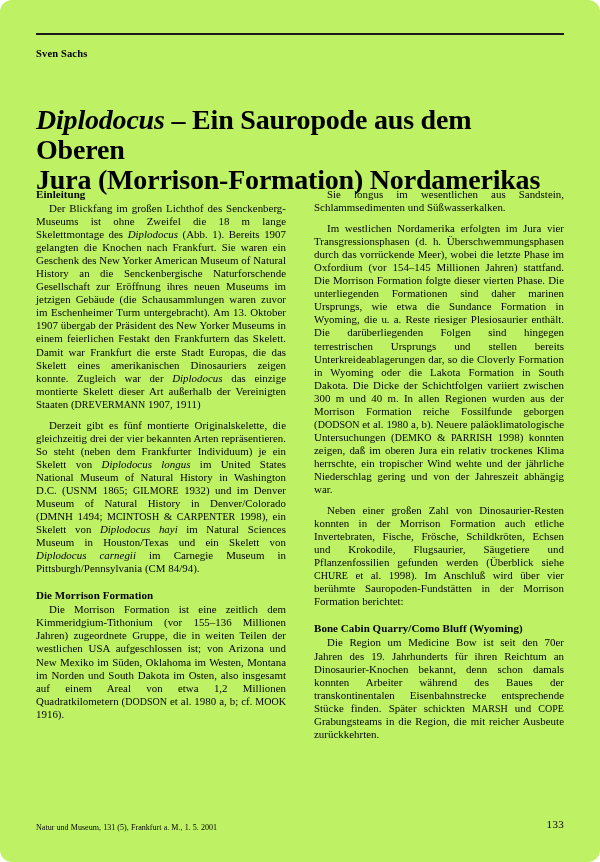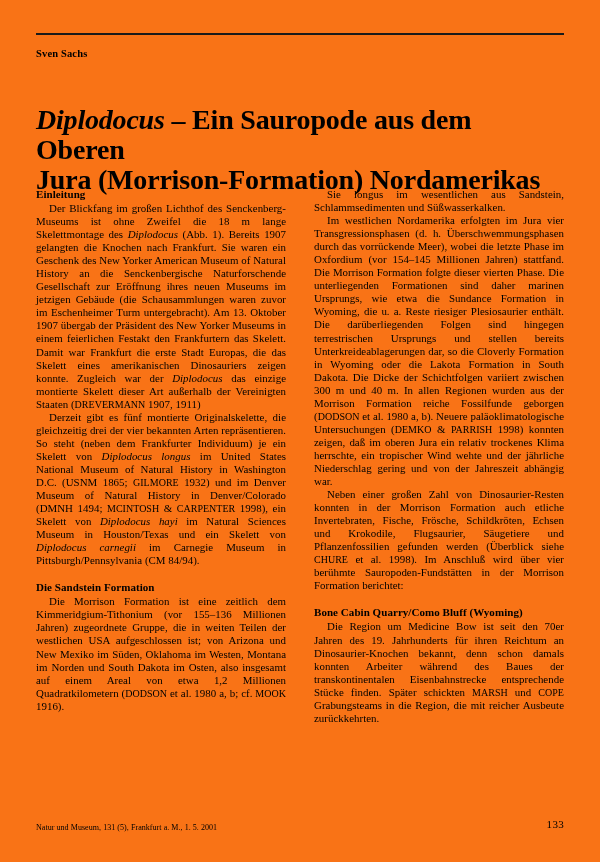--- a/index.html
+++ b/index.html
@@ -9,23 +9,24 @@
     background: #ffffff;
   }
   body {
     font-family: "Liberation Serif", "DejaVu Serif", serif;
     color: #000000;
   }
   #page {
     position: relative;
     width: 600px;
     height: 862px;
-    background: #f97316;
+    background: #bef264;
     overflow: hidden;
     box-sizing: border-box;
+    border-radius: 12px;
   }
 
   
   .top-rule {
     position: absolute;
     left: 36px;
     top: 33px;
     width: 528px;
     height: 2px;
     background: #1a1a1a;
@@ -83,21 +84,21 @@
 
   p.body {
     margin: 0;
     font-size: 10.9px;
     line-height: 13.05px;
     text-align: justify;
     text-indent: 13px;
     letter-spacing: 0.02px;
     hyphens: manual;
   }
-  p.body.gap { margin-top: 0; }
+  p.body.gap { margin-top: 8px; }
 
   i.sp { font-style: italic; }
   .sc {
     font-variant: small-caps;
     font-size: 10px;
   }
 
   
   .footer-left {
     position: absolute;
@@ -133,21 +134,21 @@
   <div class="columns">
 
     <div class="col col-left">
 
       <h2 class="section">Einleitung</h2>
 
       <p class="body">Der Blickfang im großen Lichthof des Senckenberg-Museums ist ohne Zweifel die 18&nbsp;m lange Skelettmontage des <i class="sp">Diplodocus</i> (Abb.&nbsp;1). Bereits 1907 gelangten die Knochen nach Frankfurt. Sie waren ein Geschenk des New Yorker American Museum of Natural History an die Senckenbergische Naturforschende Gesellschaft zur Eröffnung ihres neuen Museums im jetzigen Gebäude (die Schausammlungen waren zuvor im Eschenheimer Turm untergebracht). Am 13. Oktober 1907 übergab der Präsident des New Yorker Museums in einem feierlichen Festakt den Frankfurtern das Skelett. Damit war Frankfurt die erste Stadt Europas, die das Skelett eines amerikanischen Dinosauriers zeigen konnte. Zugleich war der <i class="sp">Diplodocus</i> das einzige montierte Skelett dieser Art außerhalb der Vereinigten Staaten (<span class="sc">DREVERMANN</span> 1907, 1911)</p>
 
       <p class="body gap">Derzeit gibt es fünf montierte Originalskelette, die gleichzeitig drei der vier bekannten Arten repräsentieren. So steht (neben dem Frankfurter Individuum) je ein Skelett von <i class="sp">Diplodocus longus</i> im United States National Museum of Natural History in Washington D.C. (USNM 1865; <span class="sc">GILMORE</span> 1932) und im Denver Museum of Natural History in Denver/Colorado (DMNH 1494; <span class="sc">MCINTOSH</span> &amp; <span class="sc">CARPENTER</span> 1998), ein Skelett von <i class="sp">Diplodocus hayi</i> im Natural Sciences Museum in Houston/Texas und ein Skelett von <i class="sp">Diplodocus carnegii</i> im Carnegie Museum in Pittsburgh/Pennsylvania (CM 84/94).</p>
 
-      <h2 class="section spaced">Die Sandstein Formation</h2>
+      <h2 class="section spaced">Die Morrison Formation</h2>
 
       <p class="body">Die Morrison Formation ist eine zeitlich dem Kimmeridgium-Tithonium (vor 155–136 Millionen Jahren) zugeordnete Gruppe, die in weiten Teilen der westlichen USA aufgeschlossen ist; von Arizona und New Mexiko im Süden, Oklahoma im Westen, Montana im Norden und South Dakota im Osten, also insgesamt auf einem Areal von etwa 1,2 Millionen Quadratkilometern (<span class="sc">DODSON</span> et al. 1980 a, b; cf. <span class="sc">MOOK</span> 1916).</p>
 
     </div>
 
     <div class="col col-right">
 
       <p class="body">Sie longus im wesentlichen aus Sandstein, Schlammsedimenten und Süßwasserkalken.</p>
 
       <p class="body gap">Im westlichen Nordamerika erfolgten im Jura vier Transgressionsphasen (d.&nbsp;h. Überschwemmungsphasen durch das vorrückende Meer), wobei die letzte Phase im Oxfordium (vor 154–145 Millionen Jahren) stattfand. Die Morrison Formation folgte dieser vierten Phase. Die unterliegenden Formationen sind daher marinen Ursprungs, wie etwa die Sundance Formation in Wyoming, die u.&nbsp;a. Reste riesiger Plesiosaurier enthält. Die darüberliegenden Folgen sind hingegen terrestrischen Ursprungs und stellen bereits Unterkreideablagerungen dar, so die Cloverly Formation in Wyoming oder die Lakota Formation in South Dakota. Die Dicke der Schichtfolgen variiert zwischen 300 m und 40 m. In allen Regionen wurden aus der Morrison Formation reiche Fossilfunde geborgen (<span class="sc">DODSON</span> et al. 1980 a, b). Neuere paläoklimatologische Untersuchungen (<span class="sc">DEMKO</span> &amp; <span class="sc">PARRISH</span> 1998) konnten zeigen, daß im oberen Jura ein relativ trockenes Klima herrschte, ein tropischer Wind wehte und der jährliche Niederschlag gering und von der Jahreszeit abhängig war.</p>

